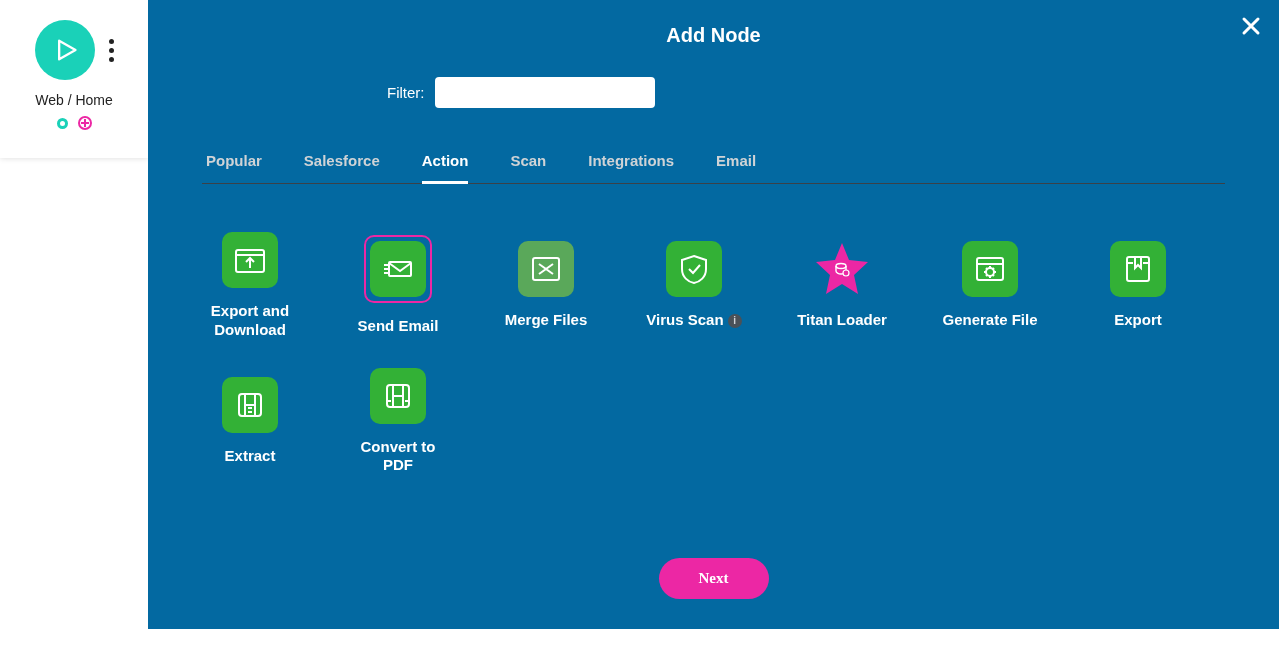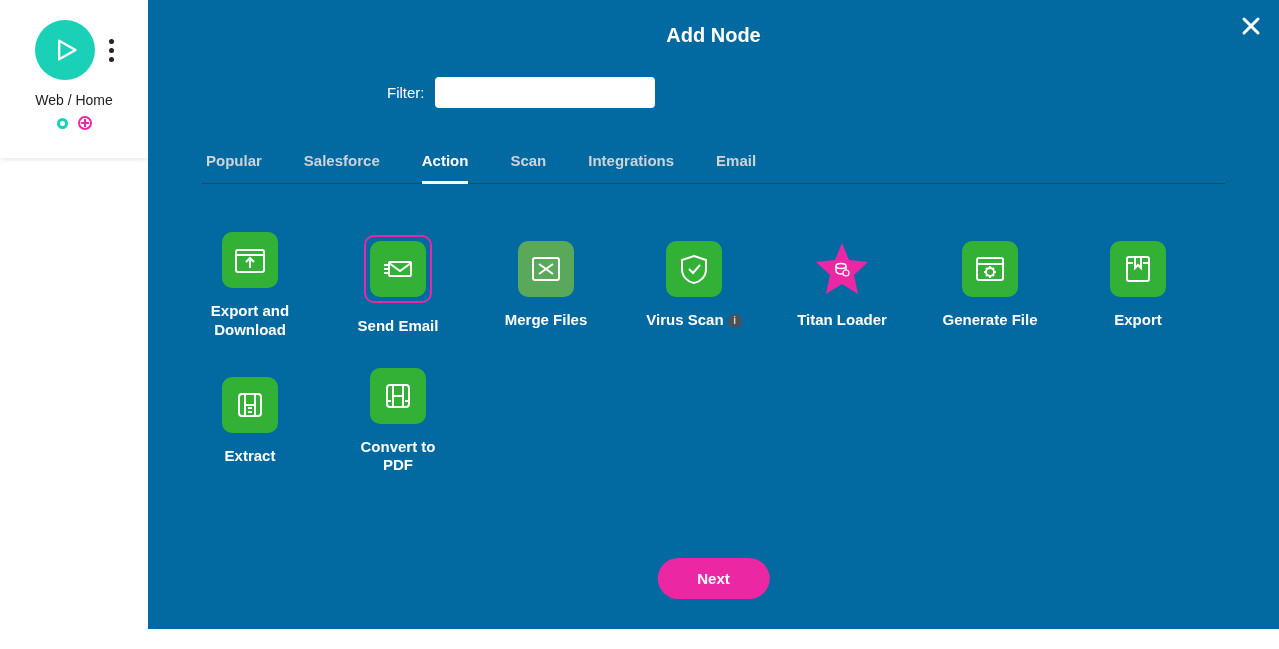--- a/index.html
+++ b/index.html
@@ -106,21 +106,21 @@
   }
   .star-shape svg.star { width: 56px; height: 56px; }
   .star-inner {
     position: absolute; width: 18px; height: 18px;
   }
 
   .next-btn {
     position: absolute; left: 50%; transform: translateX(-50%);
     bottom: 30px; background: #ec27a4; color: #fff;
     border: none; border-radius: 24px; padding: 12px 40px;
-    font-size: 15px; font-weight: 600; cursor: pointer;
+    font-size: 15px; font-weight: 600; cursor: pointer; font-family: Liberation Serif, serif;
   }
 </style>
 </head>
 <body>
 
 <div class="sidebar">
   <div class="play-row">
     <div class="play-btn">
       <svg viewBox="0 0 24 24">
         <path d="M7 4 L21 12 L7 20 Z" fill="none" stroke="#fff" stroke-width="2" stroke-linejoin="round"></path>

